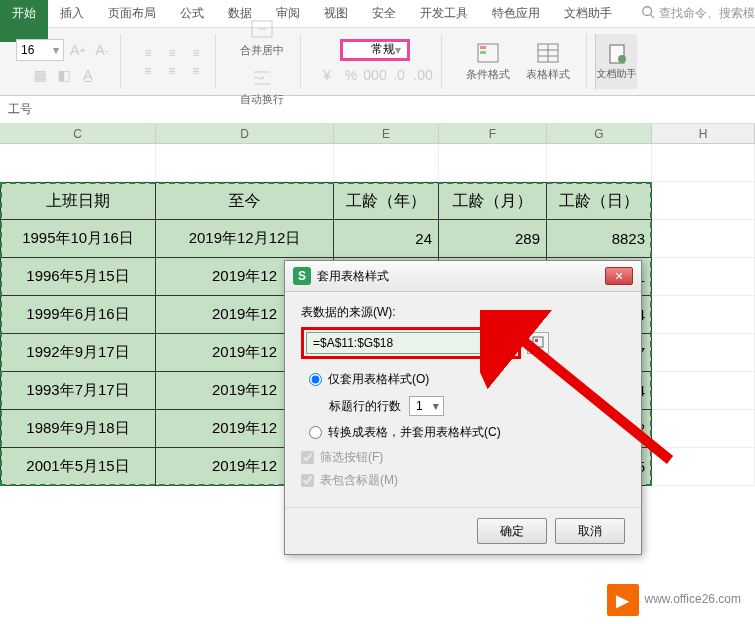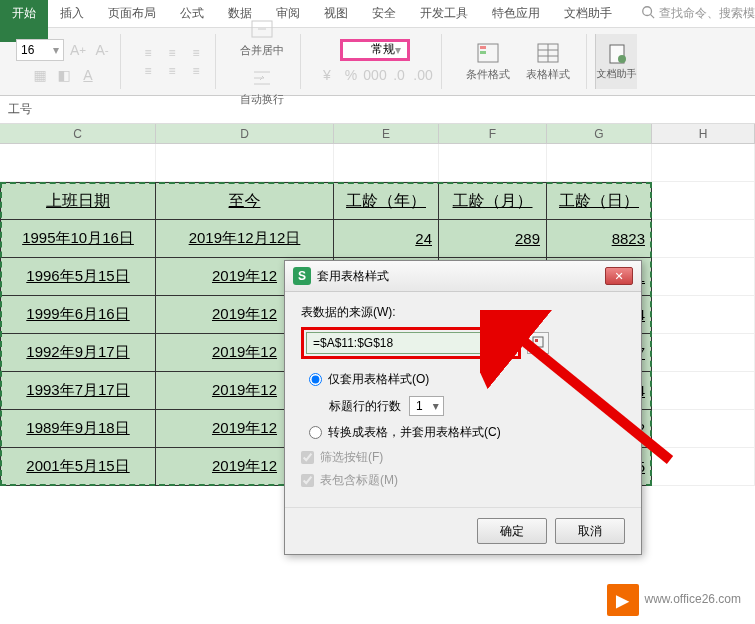--- a/index.html
+++ b/index.html
@@ -166,21 +166,20 @@
     .col-c { width: 156px; }
     .col-d { width: 178px; }
     .col-e { width: 105px; }
     .col-f { width: 108px; }
     .col-g { width: 105px; }
     .col-h { width: 103px; }
     
     
     .spreadsheet {
       position: relative;
-      text-decoration: underline;
     }
     .sheet-row {
       display: flex;
       height: 38px;
     }
     .sheet-row.blank { height: 38px; }
     .cell {
       border-right: 1px solid #333;
       border-bottom: 1px solid #333;
       display: flex;

